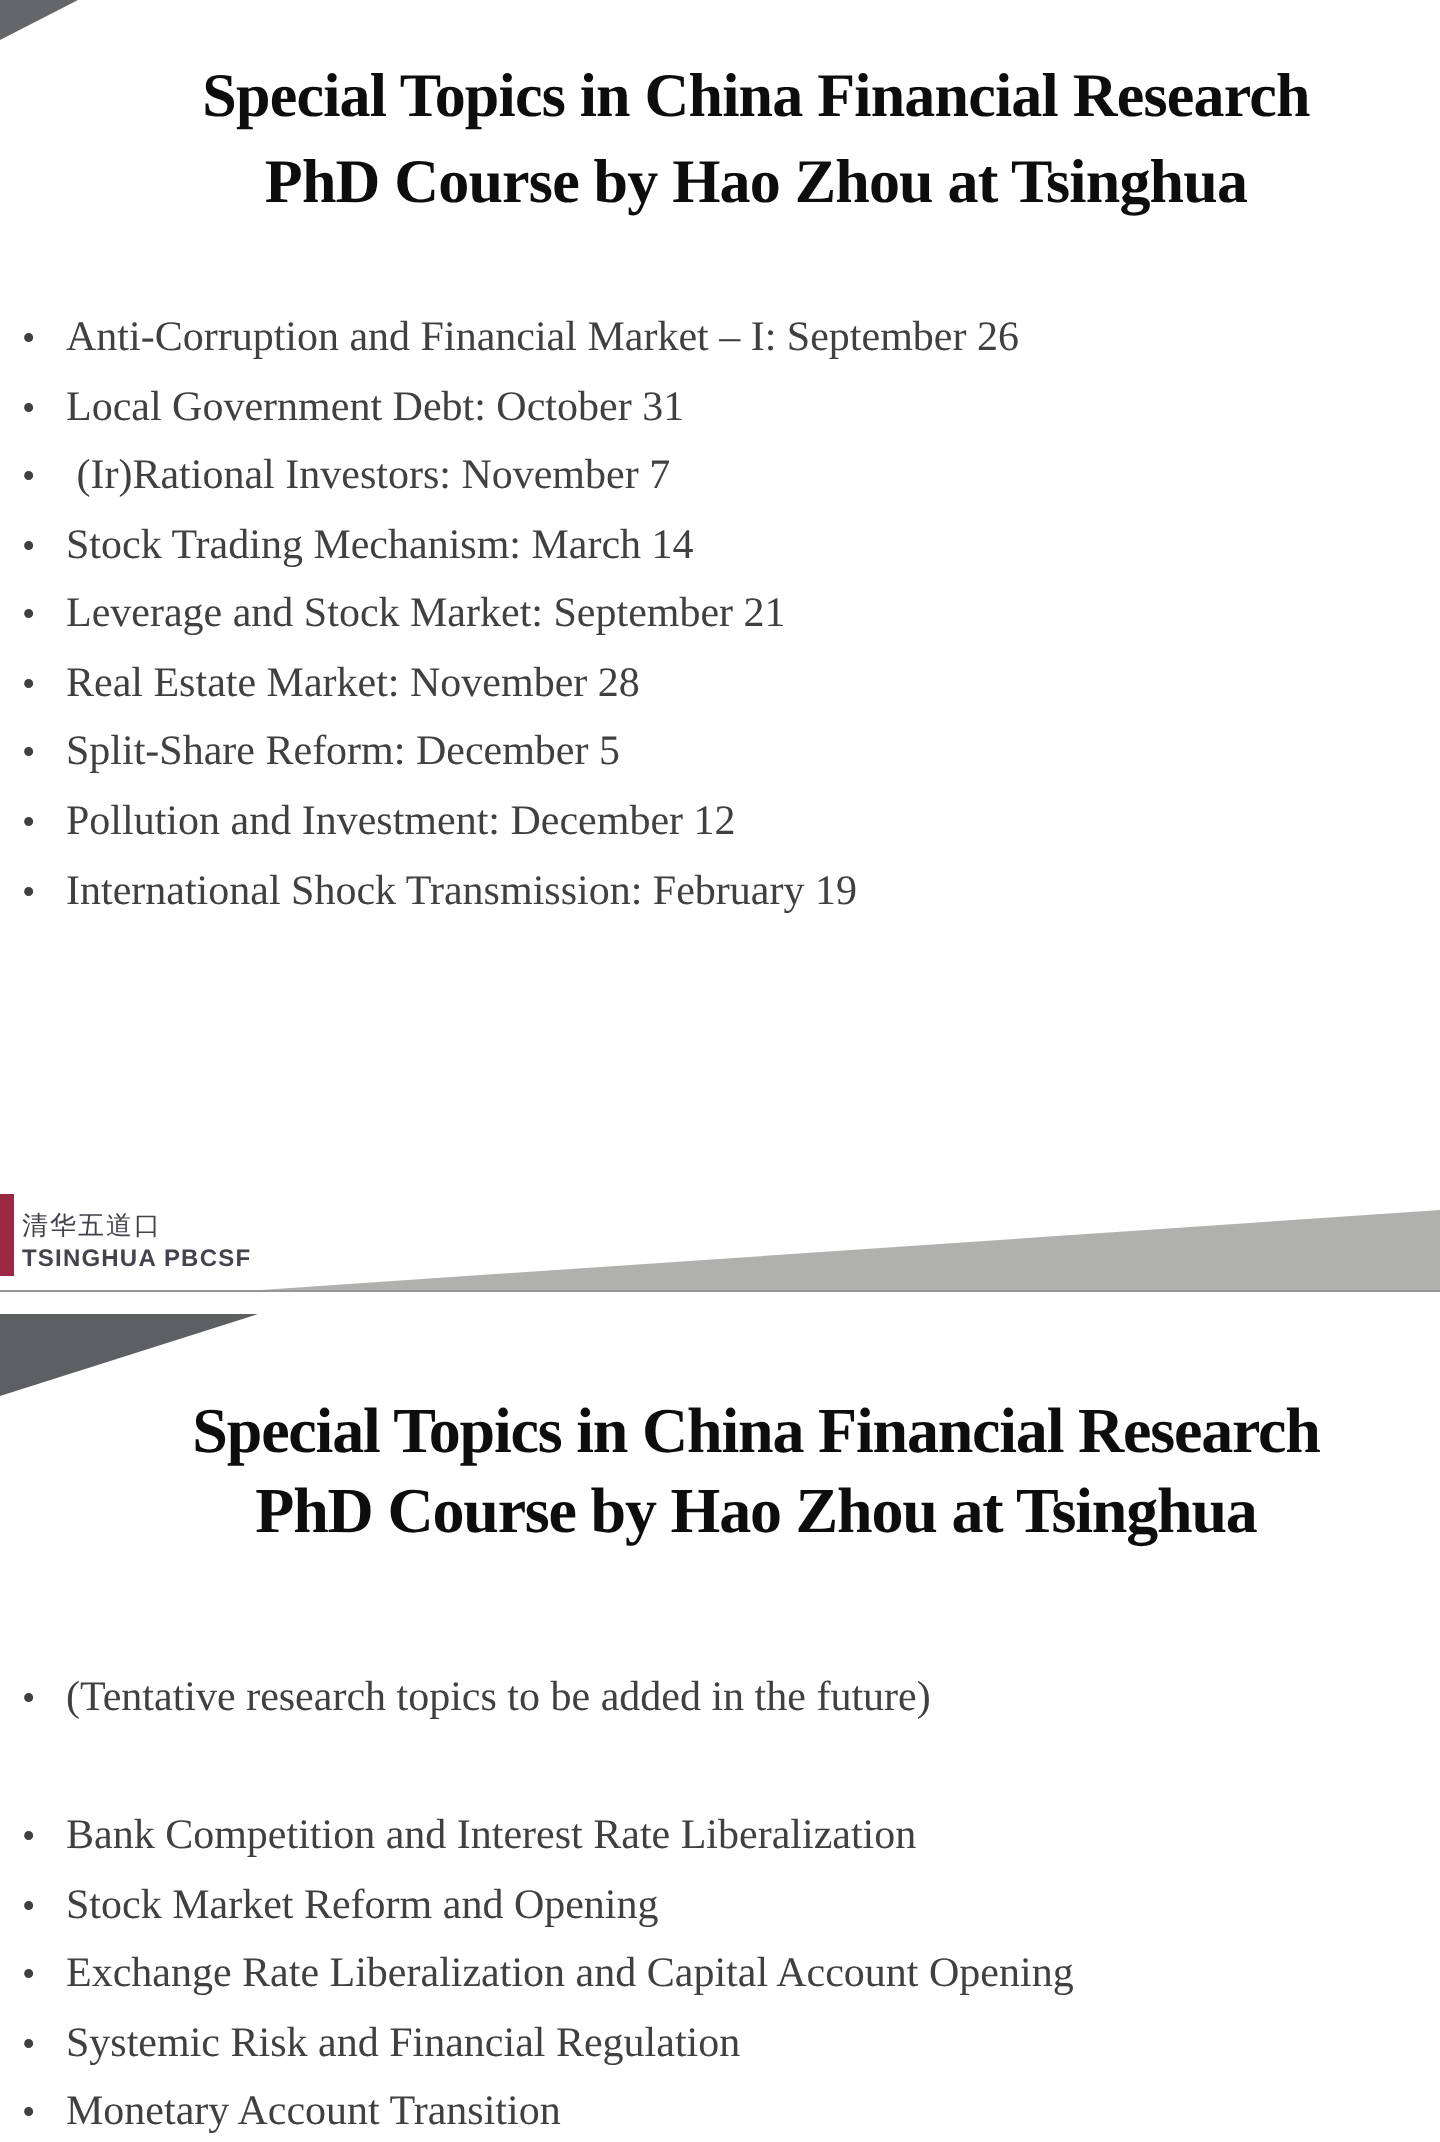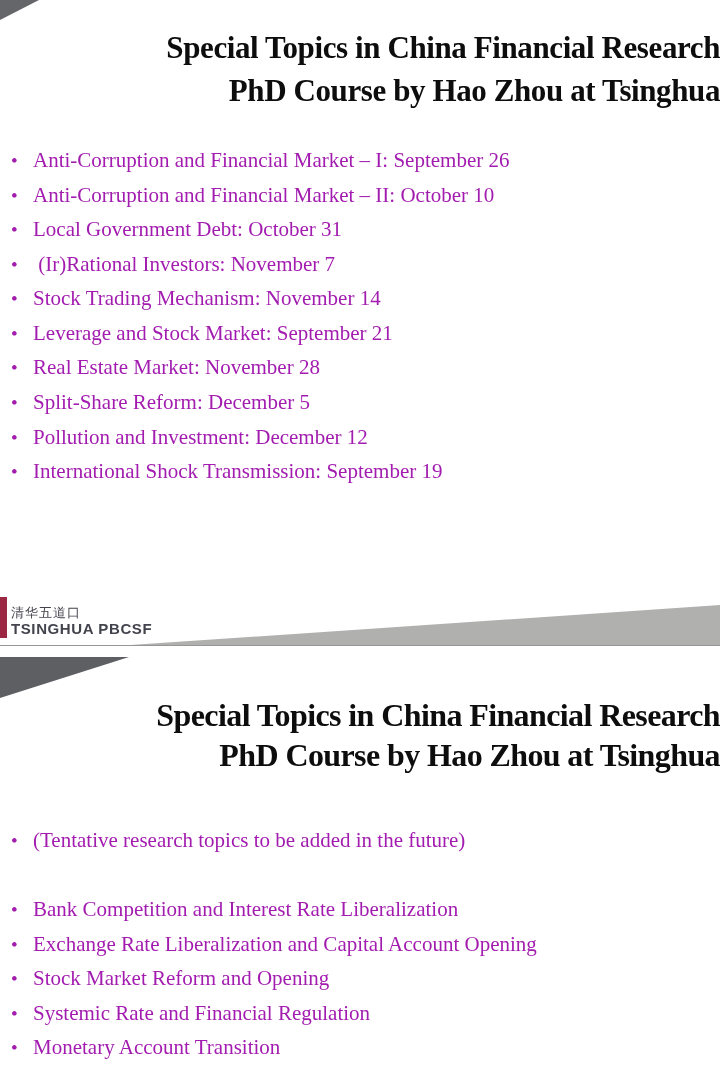--- a/index.html
+++ b/index.html
@@ -16,36 +16,36 @@
   .slide2{top:657px;height:414px;}
 
   
   .tri{position:absolute;left:0;top:0;background:#64666a;}
   .tri1{width:39px;height:20px;clip-path:polygon(0 0,100% 0,0 100%);}
   .tri2{width:129px;height:41px;background:#5d5f63;clip-path:polygon(0 0,100% 0,0 100%);}
 
   
   .title{
     position:absolute;left:0;right:0;margin:0;
-    text-align:right;font-weight:700;color:#0d0d0d;padding-left:36px;
+    text-align:center;font-weight:700;color:#0d0d0d;padding-left:36px;
   }
   .title1{top:26px;font-size:31px;line-height:43px;letter-spacing:-0.4px;}
   .title2{top:38px;font-size:32px;line-height:40px;letter-spacing:-0.6px;}
 
   
   ul.bullets{
     position:absolute;left:11px;right:8px;
     margin:0;padding:0;list-style:none;
   }
   .bullets1{top:145px;}
   .bullets2{top:168px;}
   ul.bullets li{
-    height:34.58px;line-height:30px;
+    height:34.58px;line-height:46px;
     font-size:21px;white-space:nowrap;
-    color:#a21caf;
+    color:#404040;
   }
   ul.bullets .dot{
     display:inline-block;width:22px;
     font-size:19px;
   }
   ul.bullets .btxt{white-space:pre;}
 
   
   .band-light{
     position:absolute;left:0;right:0;top:605px;height:43px;
@@ -64,48 +64,47 @@
     font-family:"Liberation Sans","DejaVu Sans",sans-serif;
   }
   .logo-mark{
     width:7px;height:41px;background:#9b2743;margin-right:4px;
   }
   .logo-cn{
     font-size:13px;font-weight:400;color:#43434d;
     letter-spacing:1px;line-height:22px;
   }
   .logo-en{
-    font-size:15px;font-weight:700;color:#43434d;
+    font-size:12px;font-weight:700;color:#43434d;
     letter-spacing:0.6px;line-height:10px;
   }
 </style>
 </head>
 <body>
 
 <div class="page">
 
   <section class="slide slide1">
     <div class="tri tri1"></div>
 
     <h1 class="title title1">
       <span>Special Topics in China Financial Research</span><br>
       <span>PhD Course by Hao Zhou at Tsinghua</span>
     </h1>
 
     <ul class="bullets bullets1">
         <li><span class="dot">•</span><span class="btxt">Anti-Corruption and Financial Market – I: September 26</span></li>
-        <li><span class="dot">•</span><span class="btxt">Anti-Corruption and Financial Market – II: October 10</span></li>
         <li><span class="dot">•</span><span class="btxt">Local Government Debt: October 31</span></li>
         <li><span class="dot">•</span><span class="btxt"> (Ir)Rational Investors: November 7</span></li>
-        <li><span class="dot">•</span><span class="btxt">Stock Trading Mechanism: November 14</span></li>
+        <li><span class="dot">•</span><span class="btxt">Stock Trading Mechanism: March 14</span></li>
         <li><span class="dot">•</span><span class="btxt">Leverage and Stock Market: September 21</span></li>
         <li><span class="dot">•</span><span class="btxt">Real Estate Market: November 28</span></li>
         <li><span class="dot">•</span><span class="btxt">Split-Share Reform: December 5</span></li>
         <li><span class="dot">•</span><span class="btxt">Pollution and Investment: December 12</span></li>
-        <li><span class="dot">•</span><span class="btxt">International Shock Transmission: September 19</span></li>
+        <li><span class="dot">•</span><span class="btxt">International Shock Transmission: February 19</span></li>
       </ul>
 
     <div class="band-light"></div>
     <div class="band-dark"></div>
 
     <div class="logo">
       <div class="logo-mark"></div>
       <div class="logo-text">
         <div class="logo-cn">清华五道口</div>
         <div class="logo-en">TSINGHUA PBCSF</div>
@@ -118,20 +117,20 @@
 
     <h1 class="title title2">
       <span>Special Topics in China Financial Research</span><br>
       <span>PhD Course by Hao Zhou at Tsinghua</span>
     </h1>
 
     <ul class="bullets bullets2">
         <li><span class="dot">•</span><span class="btxt">(Tentative research topics to be added in the future)</span></li>
         <li><span class="dot"></span><span class="btxt"></span></li>
         <li><span class="dot">•</span><span class="btxt">Bank Competition and Interest Rate Liberalization</span></li>
+        <li><span class="dot">•</span><span class="btxt">Stock Market Reform and Opening</span></li>
         <li><span class="dot">•</span><span class="btxt">Exchange Rate Liberalization and Capital Account Opening</span></li>
-        <li><span class="dot">•</span><span class="btxt">Stock Market Reform and Opening</span></li>
-        <li><span class="dot">•</span><span class="btxt">Systemic Rate and Financial Regulation</span></li>
+        <li><span class="dot">•</span><span class="btxt">Systemic Risk and Financial Regulation</span></li>
         <li><span class="dot">•</span><span class="btxt">Monetary Account Transition</span></li>
       </ul>
   </section>
 
 </div>
 
 </body></html>

